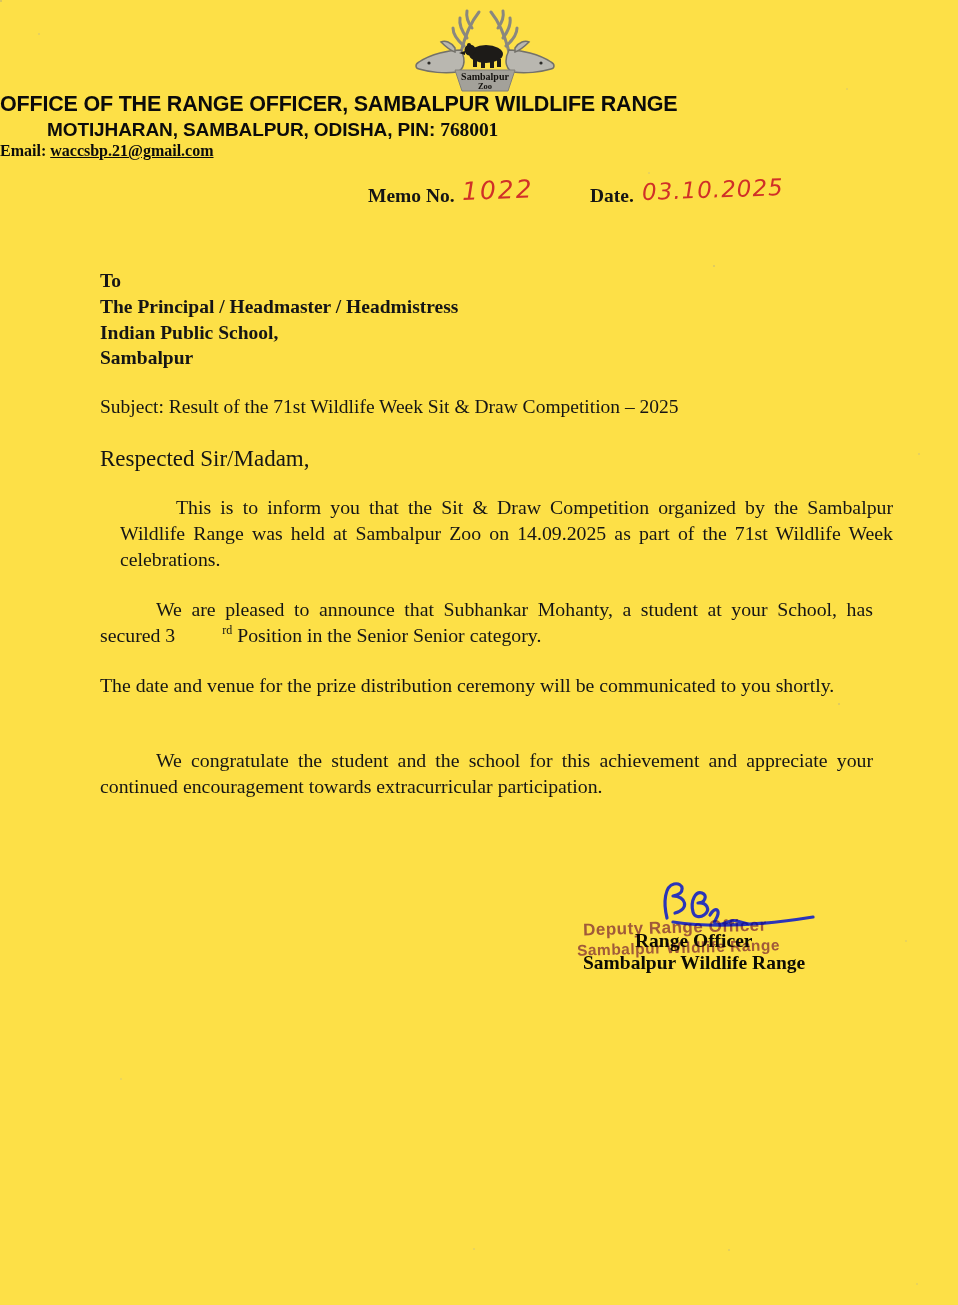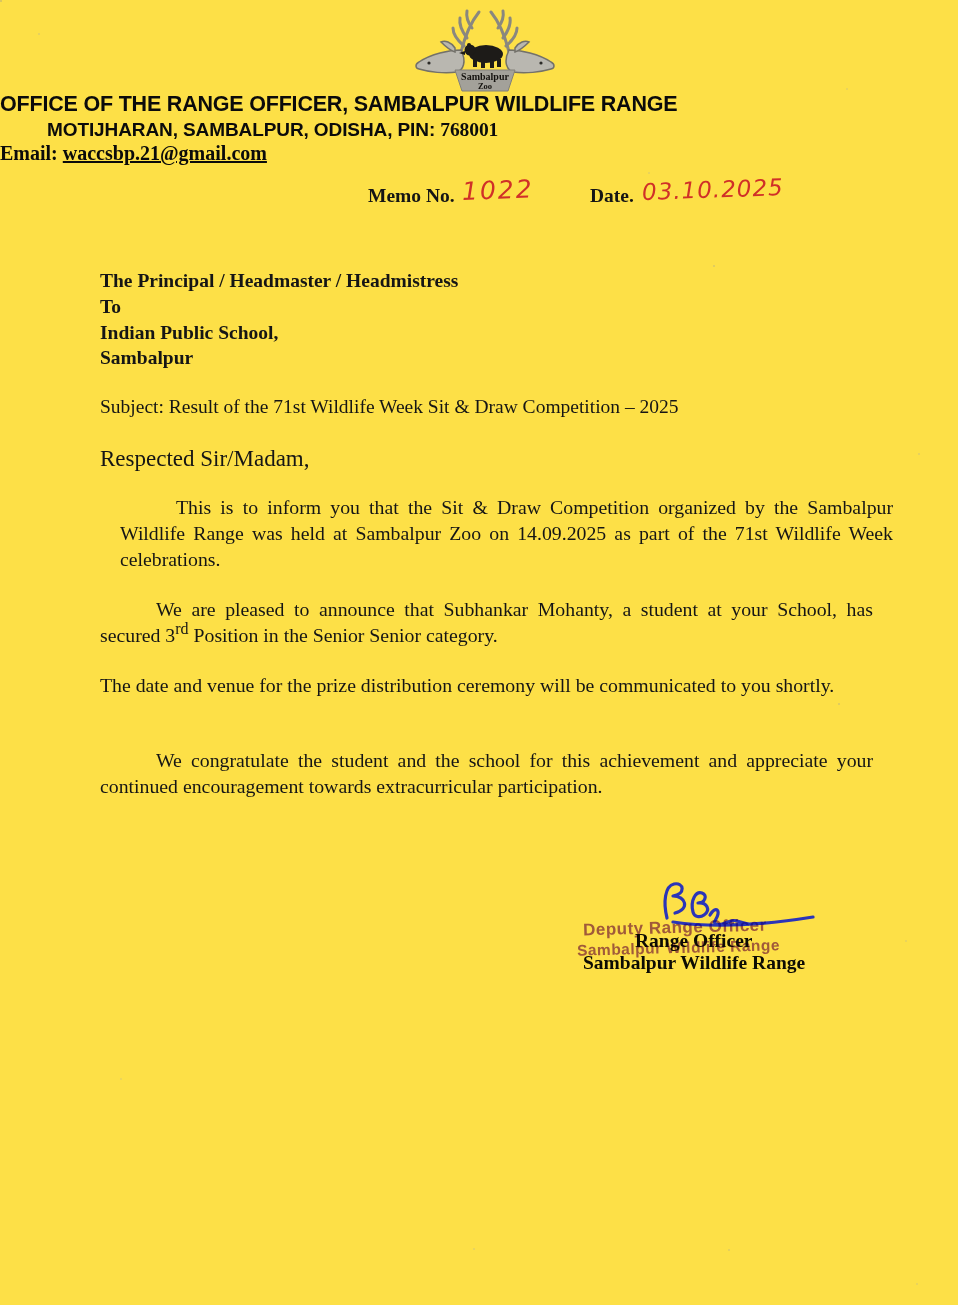--- a/index.html
+++ b/index.html
@@ -33,21 +33,21 @@
     font-family:"Liberation Sans", sans-serif;
     font-weight:bold;font-size:21.5px;letter-spacing:-0.2px;color:#0b0b0b;
   }
   .address-line{
     position:absolute;left:0;top:119px;width:100%;
     font-family:"Liberation Sans", sans-serif;
     font-weight:bold;font-size:19px;letter-spacing:-0.1px;color:#0b0b0b;margin-left:47px;
   }
   .address-line .pin-num{font-family:"Liberation Serif", serif;font-size:19.5px;}
   .email-line{position:absolute;left:0;top:142px;width:100%;
-    font-weight:bold;font-size:20px;color:#0b0b0b;}
+    font-weight:bold;font-size:16px;color:#0b0b0b;}
   .email-line .email-addr{text-decoration:underline;}
   .memo-row{position:absolute;left:13px;top:181px;width:100%;height:36px;font-size:19.5px;}
   .memo-label{position:absolute;left:355px;top:4px;font-weight:bold;}
   .memo-number{position:absolute;left:449px;top:-4px;}
   .date-label{position:absolute;left:577px;top:4px;font-weight:bold;}
   .date-value{position:absolute;left:629px;top:-2px;}
   .handwriting{
     font-family:"DejaVu Sans", sans-serif;
     font-style:italic;font-size:25px;letter-spacing:2px;
     color:#d03028;transform:rotate(-2deg);transform-origin:left center;
@@ -57,21 +57,21 @@
     font-weight:bold;font-size:19.5px;line-height:25.8px;}
   .subject{position:absolute;left:100px;top:396px;font-size:19.5px;}
   .salutation{position:absolute;left:100px;top:446px;font-size:23px;}
   .para{position:absolute;left:100px;width:773px;font-size:19.8px;line-height:26px;
     text-align:justify;margin:0;}
   .para.indent{text-indent:56px;}
   .para-1{top:494px;margin-left:20px;}
   .para-2{top:596px;}
   .para-3{top:672px;}
   .para-4{top:747px;}
-  sup{font-size:16px;vertical-align:super;line-height:0;}
+  sup{font-size:12px;vertical-align:super;line-height:0;margin-left:47px;}
   .signature-block{position:absolute;left:575px;top:876px;width:250px;height:100px;}
   .signature-svg{position:absolute;left:78px;top:2px;width:165px;height:50px;}
   .stamp-line{position:absolute;
     font-family:"Liberation Sans", sans-serif;font-weight:bold;
     color:#8a3fc0;opacity:.8;transform:rotate(-1.5deg);
     white-space:nowrap;mix-blend-mode:multiply;}
   .stamp-1{left:8px;top:42px;font-size:17px;letter-spacing:.5px;}
   .stamp-2{left:2px;top:63px;font-size:15.5px;letter-spacing:.5px;}
   .printed-line{position:absolute;font-weight:bold;color:#0d0d0d;
     white-space:nowrap;mix-blend-mode:multiply;font-size:19.5px;margin-top:10px;}
@@ -134,22 +134,22 @@
   <div class="email-line"><span>Email:</span>&nbsp;<span class="email-addr">waccsbp.21@gmail.com</span></div>
 
   <div class="memo-row">
     <span class="memo-label">Memo No.</span>
     <span class="memo-number handwriting">1022</span>
     <span class="date-label">Date.</span>
     <span class="date-value handwriting">03.10.2025</span>
   </div>
 
   <div class="recipient">
+    <div>To</div>
     <div>The Principal / Headmaster / Headmistress</div>
-    <div>To</div>
     <div>Indian Public School,</div>
     <div>Sambalpur</div>
   </div>
 
   <div class="subject">Subject: Result of the 71st Wildlife Week Sit &amp; Draw Competition – 2025</div>
   <div class="salutation">Respected Sir/Madam,</div>
 
   <p class="para indent para-1">This is to inform you that the Sit &amp; Draw Competition organized by the Sambalpur Wildlife Range was held at Sambalpur Zoo on 14.09.2025 as part of the 71st Wildlife Week celebrations.</p>
 
   <p class="para indent para-2"><span>We are pleased to announce that Subhankar Mohanty, a student at your School, has secured 3</span><sup>rd</sup><span> Position in the Senior Senior category.</span></p>

